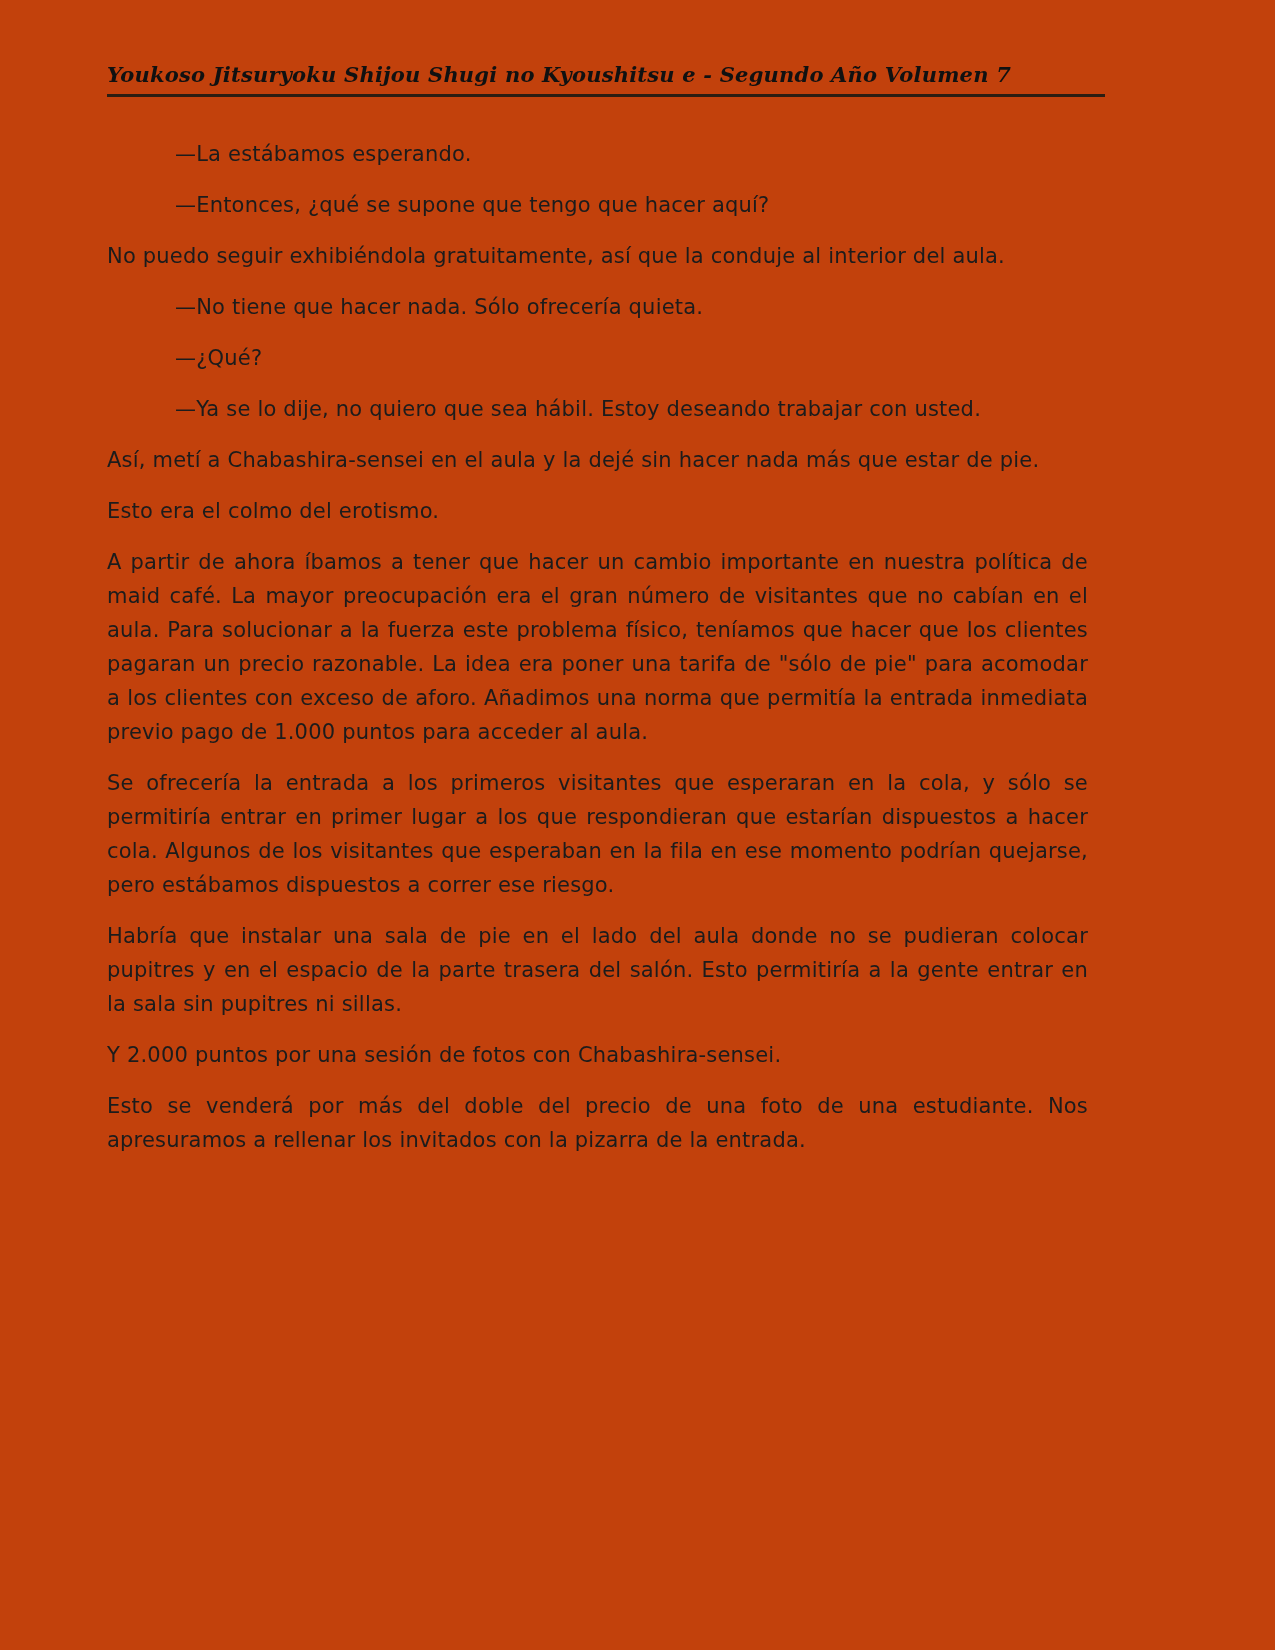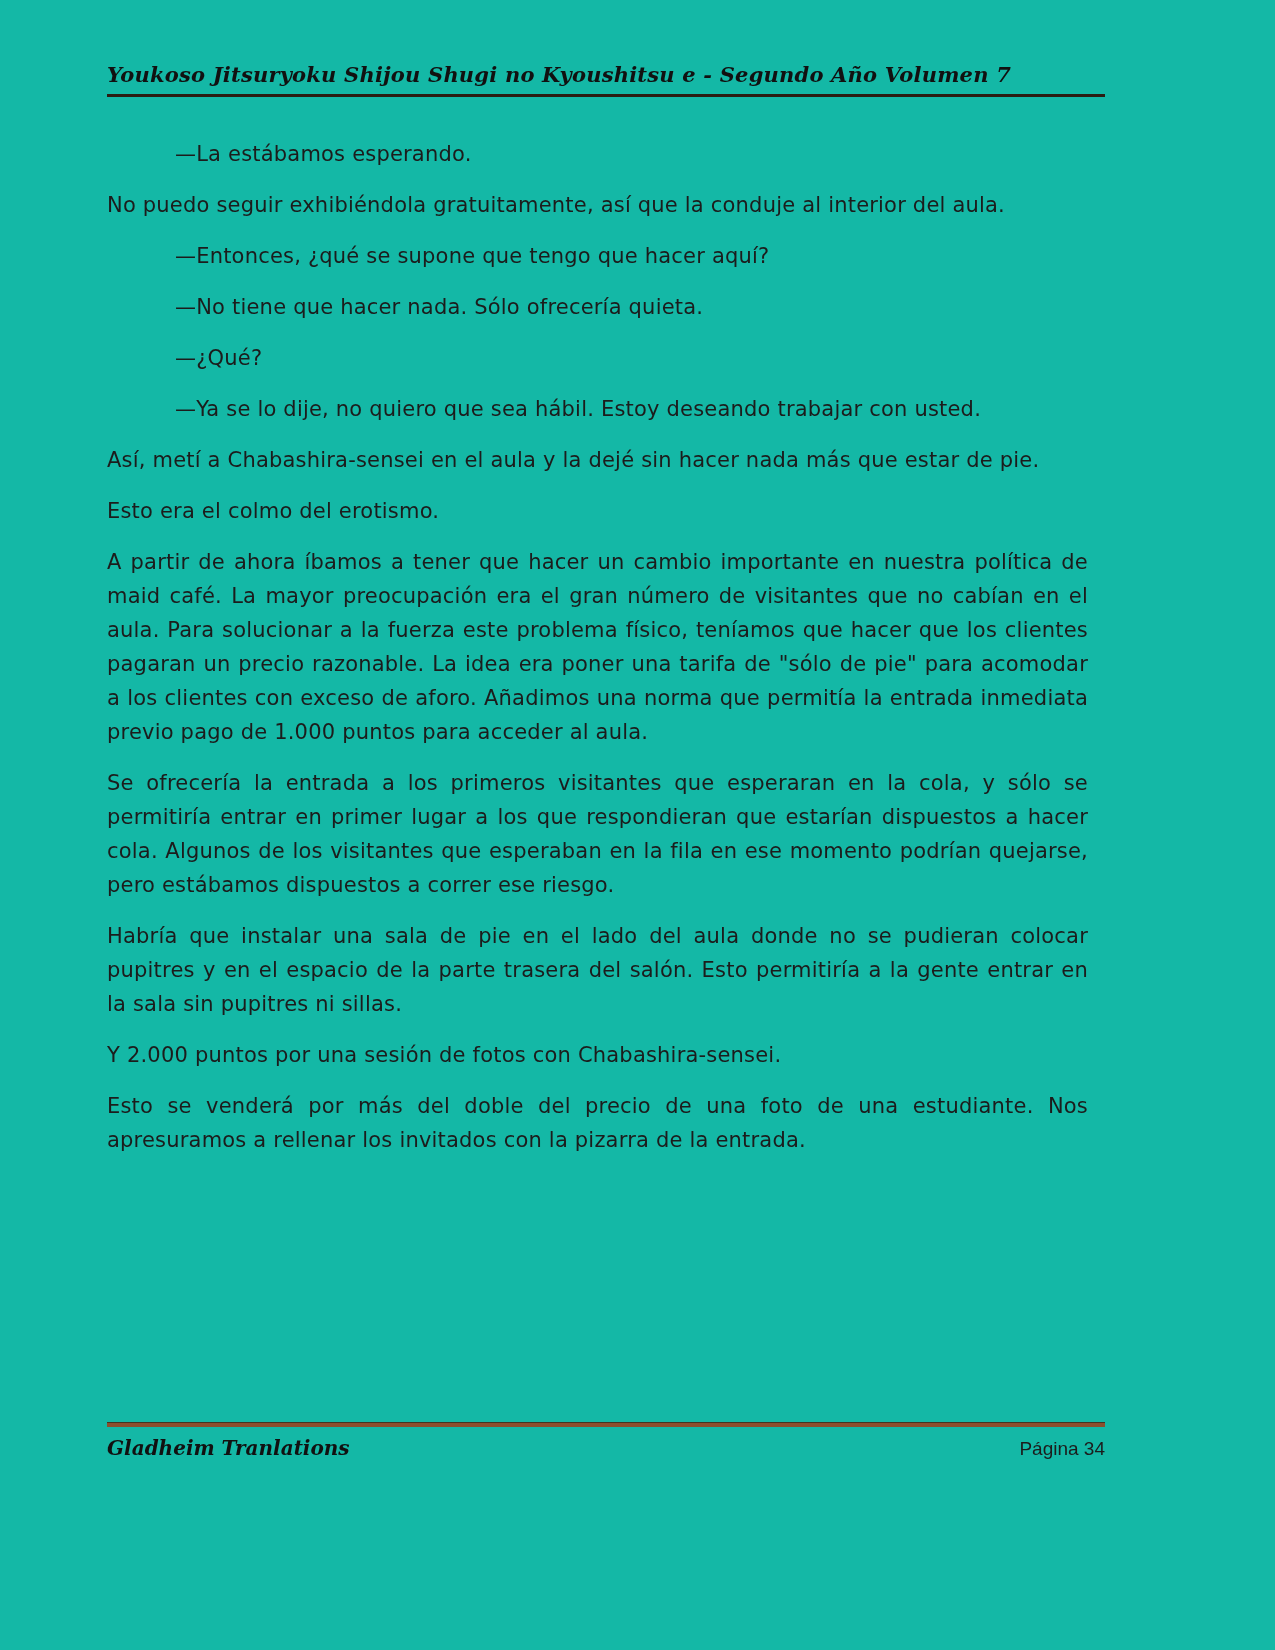--- a/index.html
+++ b/index.html
@@ -4,21 +4,21 @@
 <style>
   html, body {
     margin: 0;
     padding: 0;
     background: #ffffff;
   }
   .page {
     position: relative;
     width: 1275px;
     height: 1650px;
-    background: #14b8a6;
+    background: #c2410c;
     box-sizing: border-box;
     font-family: "DejaVu Sans", sans-serif;
     color: #1c1c1c;
     overflow: hidden;
   }
   .content {
     position: absolute;
     left: 107px;
     top: 62px;
     width: 998px;
@@ -91,36 +91,29 @@
 <div class="page">
   <div class="content">
 
     <header>
       <div class="header-title">Youkoso Jitsuryoku Shijou Shugi no Kyoushitsu e - Segundo Año Volumen 7</div>
       <div class="header-rule"></div>
     </header>
 
     <main>
       <p class="para dialogue">—La estábamos esperando.</p>
+      <p class="para dialogue">—Entonces, ¿qué se supone que tengo que hacer aquí?</p>
       <p class="para">No puedo seguir exhibiéndola gratuitamente, así que la conduje al interior del aula.</p>
-      <p class="para dialogue">—Entonces, ¿qué se supone que tengo que hacer aquí?</p>
       <p class="para dialogue">—No tiene que hacer nada. Sólo ofrecería quieta.</p>
       <p class="para dialogue">—¿Qué?</p>
       <p class="para dialogue">—Ya se lo dije, no quiero que sea hábil. Estoy deseando trabajar con usted.</p>
       <p class="para">Así, metí a Chabashira-sensei en el aula y la dejé sin hacer nada más que estar de pie.</p>
       <p class="para">Esto era el colmo del erotismo.</p>
       <p class="para">A partir de ahora íbamos a tener que hacer un cambio importante en nuestra política de maid café. La mayor preocupación era el gran número de visitantes que no cabían en el aula. Para solucionar a la fuerza este problema físico, teníamos que hacer que los clientes pagaran un precio razonable. La idea era poner una tarifa de "sólo de pie" para acomodar a los clientes con exceso de aforo. Añadimos una norma que permitía la entrada inmediata previo pago de 1.000 puntos para acceder al aula.</p>
       <p class="para">Se ofrecería la entrada a los primeros visitantes que esperaran en la cola, y sólo se permitiría entrar en primer lugar a los que respondieran que estarían dispuestos a hacer cola. Algunos de los visitantes que esperaban en la fila en ese momento podrían quejarse, pero estábamos dispuestos a correr ese riesgo.</p>
       <p class="para">Habría que instalar una sala de pie en el lado del aula donde no se pudieran colocar pupitres y en el espacio de la parte trasera del salón. Esto permitiría a la gente entrar en la sala sin pupitres ni sillas.</p>
       <p class="para">Y 2.000 puntos por una sesión de fotos con Chabashira-sensei.</p>
       <p class="para">Esto se venderá por más del doble del precio de una foto de una estudiante. Nos apresuramos a rellenar los invitados con la pizarra de la entrada.</p>
     </main>
 
   </div>
 
-  <footer>
-    <div class="footer-rule"></div>
-    <div class="footer-row">
-      <span class="footer-left">Gladheim Tranlations</span>
-      <span class="footer-right">Página 34</span>
-    </div>
-  </footer>
 </div>
 
 </body></html>

